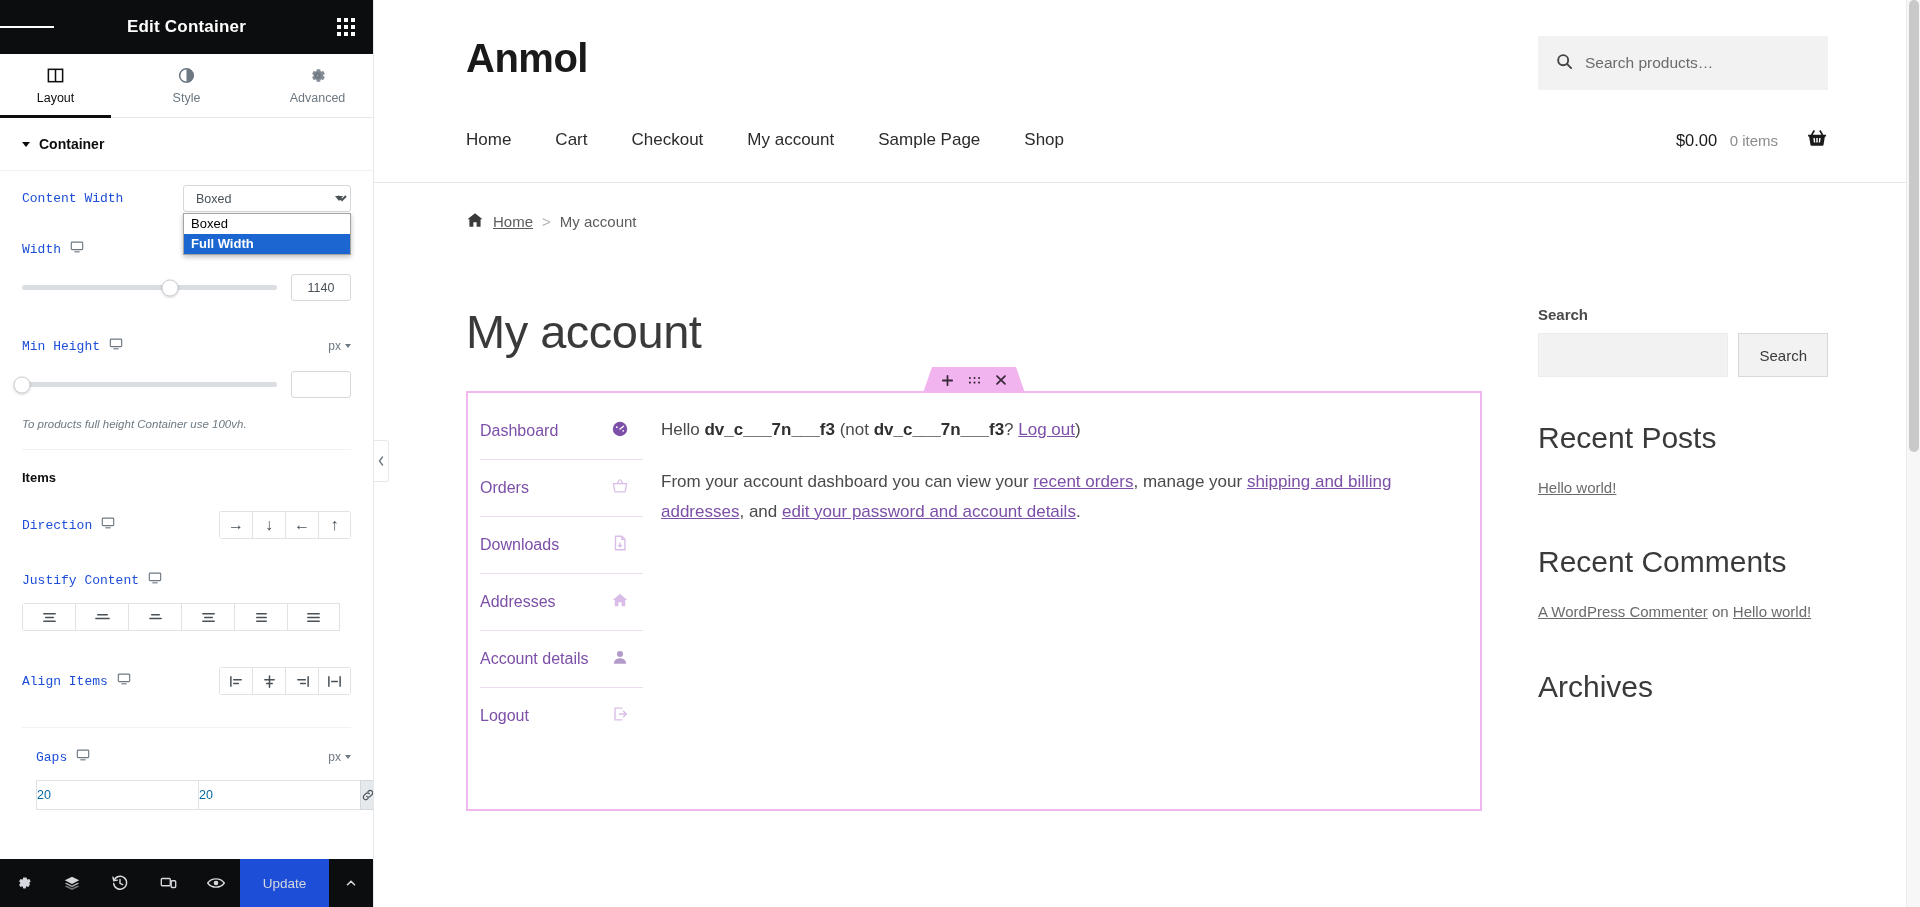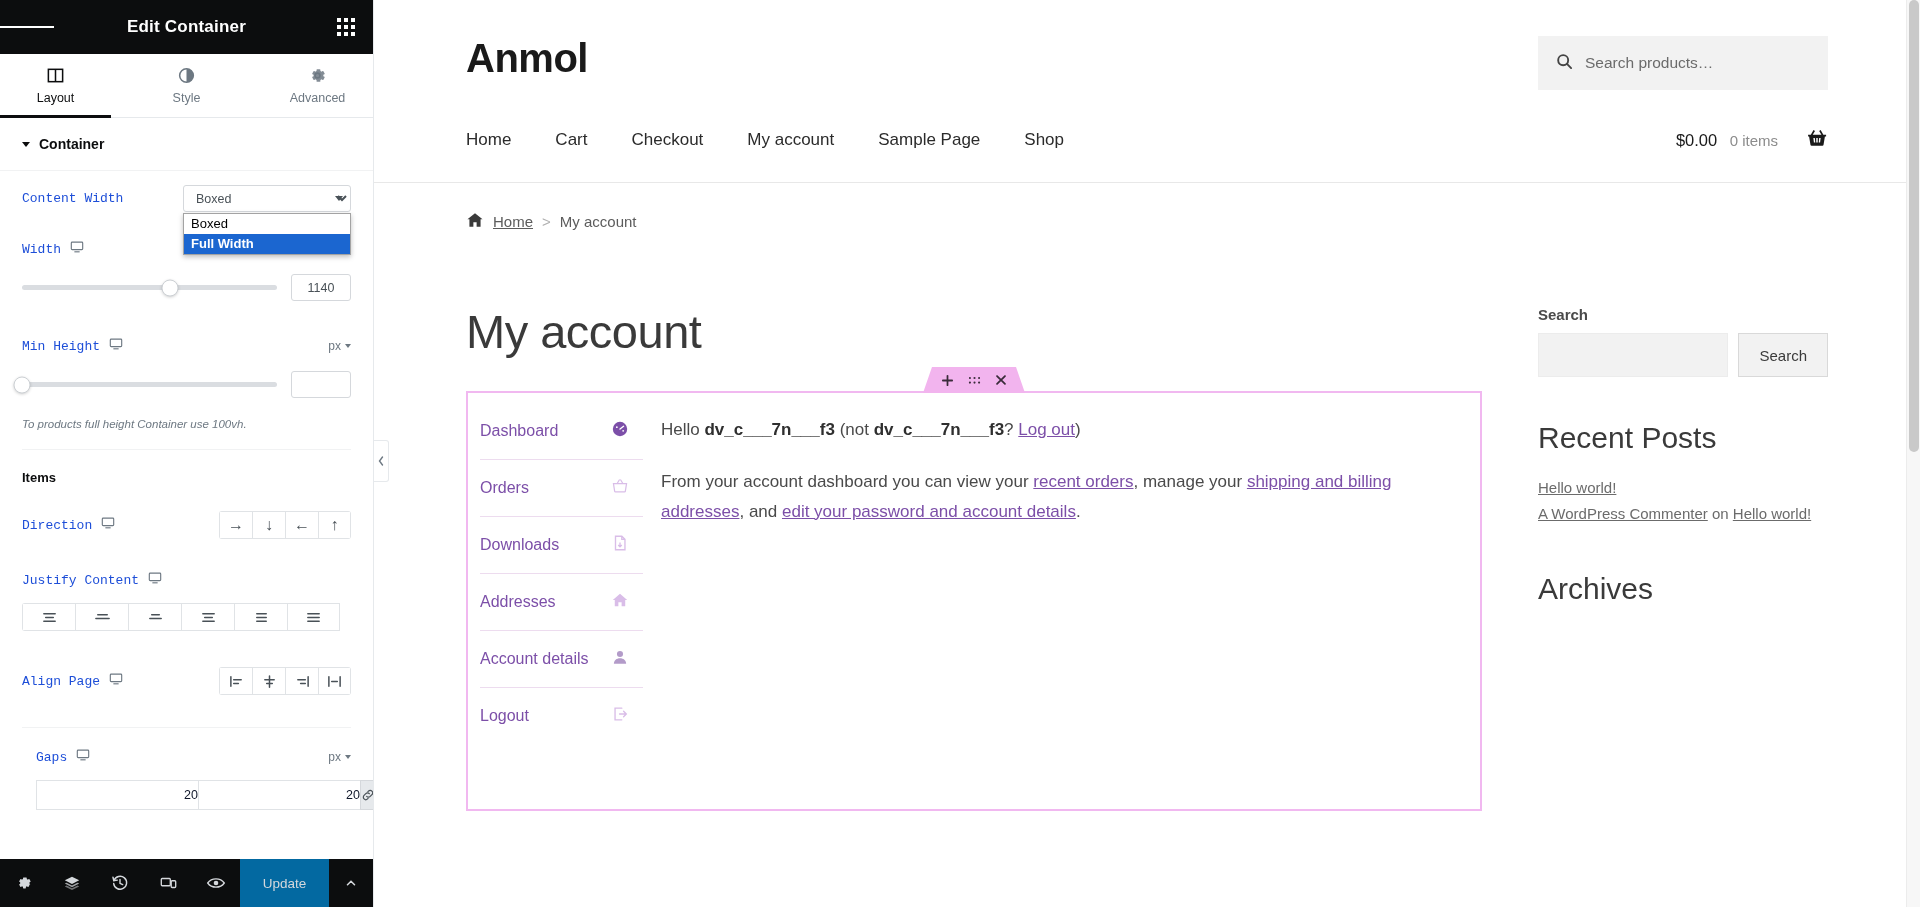--- a/index.html
+++ b/index.html
@@ -103,38 +103,38 @@
     width: 33px; height: 28px; border: 1px solid #e0e3e6; border-right: none;
     background: #fff; display: flex; align-items: center; justify-content: center;
     cursor: pointer; color: #495157;
   }
   .gbtn:last-child { border-right: 1px solid #e0e3e6; }
   .gbtn.wide { width: 53px; }
 
   .gaps-row { display: flex; align-items: stretch; margin-top: 14px; }
   .gap-in {
     flex: 1; height: 30px; border: 1px solid #e0e3e6; border-right: none;
-    text-align: right; font-size: 12.5px; color: #0f172a; background: #fff;
+    text-align: left; font-size: 12.5px; color: #0369a1; background: #fff;
     font-family: "Liberation Sans", sans-serif;
   }
   .link-btn {
     width: 30px; height: 30px; border: 1px solid #d5d8dc; background: #e6e9ec;
     display: flex; align-items: center; justify-content: center; cursor: pointer; color: #495157;
   }
 
   
   .panel-footer {
     height: 48px; background: #0c0d0e; display: flex; align-items: stretch; flex: 0 0 48px;
   }
   .foot-icon {
     width: 48px; display: flex; align-items: center; justify-content: center;
     color: #d5d8dc; cursor: pointer;
   }
   .update-btn {
-    flex: 1; background: #0369a1; color: #d5d8dc; display: flex; align-items: center;
+    flex: 1; background: #1d4ed8; color: #d5d8dc; display: flex; align-items: center;
     justify-content: center; font-size: 13.5px; cursor: pointer;
   }
   .chev-up {
     width: 44px; background: #0c0d0e; display: flex; align-items: center;
     justify-content: center; color: #d5d8dc; cursor: pointer;
   }
 
   
   .collapse-handle {
     position: absolute; left: 374px; top: 440px; width: 15px; height: 42px;
@@ -428,21 +428,21 @@
                 <line x1="4" y1="8" x2="16" y2="8"></line>
                 <line x1="4" y1="12" x2="16" y2="12"></line>
             </svg>
           </div>
         </div>
       </div>
 
       <div class="ctrl" style="padding-top:30px;">
         <div class="ctrl-row">
           <span class="ctrl-label">
-            <span>Align Page</span>
+            <span>Align Items</span>
             <span class="device-icon">
               <svg width="14" height="14" viewBox="0 0 16 16" fill="none" stroke="#6d7882" stroke-width="1.3">
                 <rect x="1.5" y="2.5" width="13" height="8.5" rx="1"></rect>
                   <line x1="5" y1="13.5" x2="11" y2="13.5"></line>
               </svg>
             </span>
           </span>
           <div class="btn-group">
             <div class="gbtn">
               <svg width="17" height="15" viewBox="0 0 18 16" stroke="#495157" stroke-width="1.6" stroke-linecap="round">
@@ -708,20 +708,21 @@
       <div class="side-col">
         <div class="wg-label">Search</div>
         <div class="wg-search-row">
           <input class="wg-input" value="" style="">
           <button class="wg-btn">Search</button>
         </div>
 
         <div class="wg-title">Recent Posts</div>
         <a class="wg-link">Hello world!</a>
 
+        <div class="wg-title">Recent Comments</div>
         <div class="wg-text">
           <a>A WordPress Commenter</a><span> on </span><a>Hello world!</a>
         </div>
 
         <div class="wg-title">Archives</div>
       </div>
     </div>
 
     <div class="prev-scroll">
       <div class="prev-thumb"></div>

